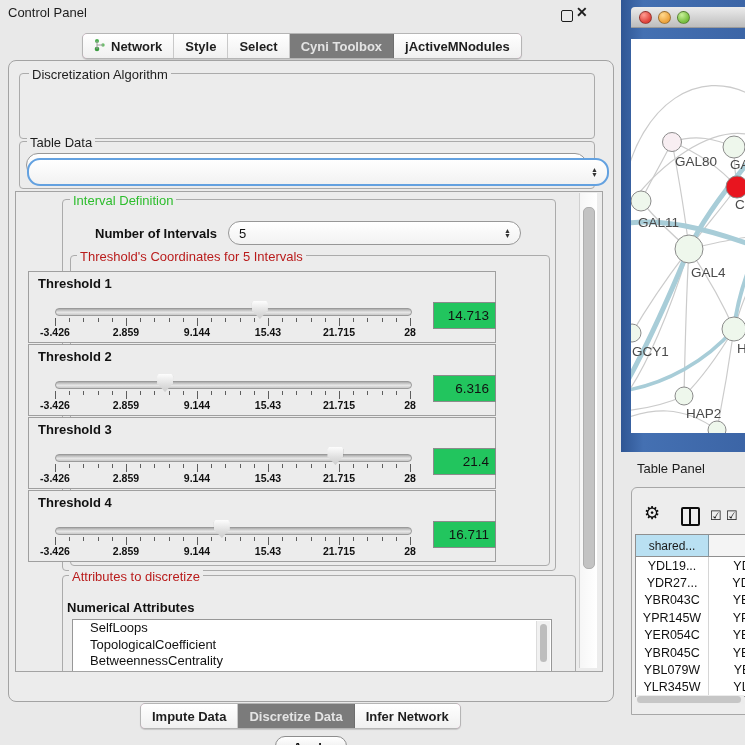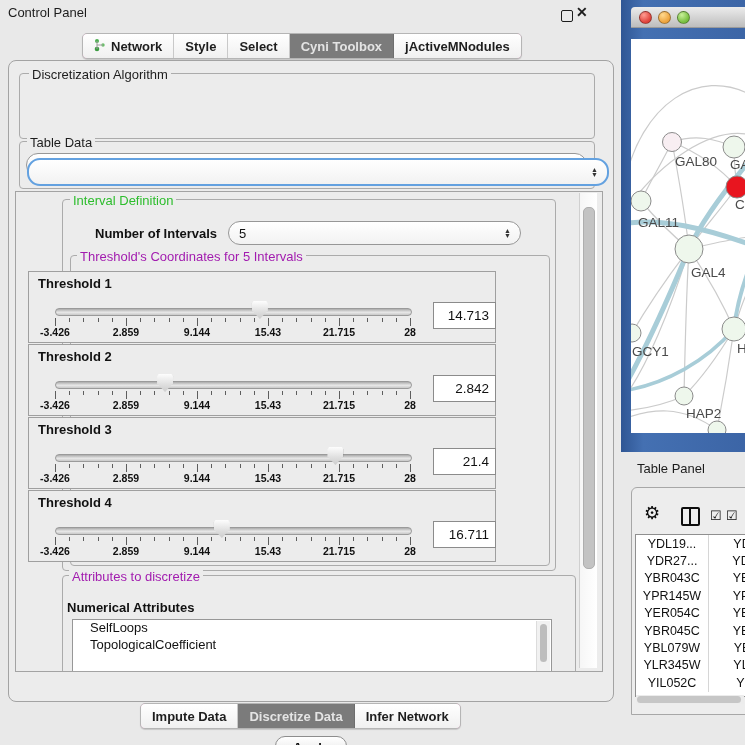--- a/index.html
+++ b/index.html
@@ -22,40 +22,40 @@
   .tab{display:flex;align-items:center;gap:5px;padding:0 11px;font-size:13px;font-weight:bold;color:#1d1d1d;background:linear-gradient(180deg,#ffffff,#f0f0f0);border-right:1px solid #c9c9c9;cursor:default;white-space:nowrap;}
   .tab:last-child{border-right:none;}
   .tab.sel{background:#7b7b7b;color:#e4e4e4;border-right-color:#6e6e6e;}
   #top-tabs{left:82px;top:33px;}
   #bottom-tabs{left:140px;top:703px;}
 
   
   #main-panel{left:8px;top:60px;width:604px;height:640px;background:#ececec;border:1px solid #a3a3a3;border-radius:8px;}
   .groupbox{position:absolute;border:1px solid #ababab;border-radius:4px;}
   .grouptitle{position:absolute;font-size:13px;background:#ececec;padding:0 3px;white-space:nowrap;}
-  .t-black{color:#1d1d1d;} .t-green{color:#2dbd2d;} .t-blue{color:#a21caf;}
+  .t-black{color:#1d1d1d;} .t-green{color:#2dbd2d;} .t-blue{color:#b91c1c;}
 
   .combo{position:absolute;background:linear-gradient(180deg,#ffffff,#f2f2f2);border:1px solid #979797;border-radius:12px;font-size:13px;color:#111;display:flex;align-items:center;padding:0 10px;}
   .combo .stepper{position:absolute;right:9px;top:0;bottom:0;display:flex;flex-direction:column;justify-content:center;line-height:5px;font-size:7px;color:#333;}
   #algo-combo{left:18px;top:97px;width:558px;height:24px;border:2px solid #63a1e0;border-radius:13px;z-index:4;}
 
   
   #inner-panel{left:6px;top:130px;width:586px;height:479px;border:1px solid #a3a3a3;background:#ececec;overflow:hidden;}
   #inner-scrollbar{left:570px;top:132px;width:17px;height:475px;background:linear-gradient(90deg,#f6f6f6,#ffffff);border-left:1px solid #d0d0d0;}
   #inner-thumb{position:absolute;left:3px;width:10px;border-radius:5px;background:#c3c3c3;border:1px solid #aeaeae;}
 
   
   .thr-box{position:absolute;left:12px;width:466px;height:70px;border:1px solid #9f9f9f;background:#ececec;}
   .thr-label{position:absolute;left:9px;top:4px;font-size:13px;font-weight:bold;color:#111;}
   .thr-track{position:absolute;left:26px;top:36px;width:355px;height:6px;border:1px solid #9a9a9a;border-radius:4px;background:linear-gradient(180deg,#ababab,#e8e8e8 55%,#c8c8c8);}
   .thr-thumb{position:absolute;top:29px;width:16px;height:18px;background:linear-gradient(180deg,#fdfdfd,#dedede 60%,#cccccc);clip-path:polygon(10% 0,90% 0,100% 14%,100% 52%,50% 100%,0 52%,0 14%);filter:drop-shadow(0 0 1px #6f6f6f);}
   .tickwrap{position:absolute;left:26px;top:46px;width:355px;height:10px;}
   .tick{position:absolute;top:0;width:1px;background:#5d5d5d;}
   .thr-ticklabel{position:absolute;top:54px;font-size:10.5px;font-weight:bold;color:#111;transform:translateX(-50%);white-space:nowrap;}
-  .thr-value{position:absolute;left:404px;top:30px;width:55px;height:25px;background:#ffffff;border:1px solid #8b8b8b;font-size:13.5px;color:#111;text-align:right;line-height:25px;padding-right:6px;box-sizing:content-box;}
+  .thr-value{position:absolute;left:404px;top:30px;width:55px;height:25px;background:#22c55e;border:1px solid #8b8b8b;font-size:13.5px;color:#111;text-align:right;line-height:25px;padding-right:6px;box-sizing:content-box;}
 
   
   #attr-list{position:absolute;background:#fff;border:1px solid #979797;overflow:hidden;}
   .attr-item{font-size:13px;color:#111;padding-left:17px;line-height:16.5px;white-space:nowrap;}
   .vscroll{position:absolute;top:1px;bottom:1px;width:13px;background:#f1f1f1;border-left:1px solid #dcdcdc;}
   .vscroll .th{position:absolute;left:3px;width:7px;border-radius:4px;background:#bdbdbd;}
 
   
   #apply-btn{left:266px;top:675px;width:70px;height:21px;background:linear-gradient(180deg,#ffffff,#e2e2e2);border:1px solid #8d8d8d;border-radius:10px;font-size:13px;font-weight:bold;color:#111;text-align:center;line-height:21px;}
 
@@ -223,21 +223,21 @@
               <div class="tick" style="left: 326.6px; height: 4px;"></div>
               <div class="tick" style="left: 340.8px; height: 4px;"></div>
               <div class="tick" style="left: 355px; height: 8px;"></div>
             </div>
             <div class="thr-ticklabel" style="left: 26px;">-3.426</div>
             <div class="thr-ticklabel" style="left: 97px;">2.859</div>
             <div class="thr-ticklabel" style="left: 168px;">9.144</div>
             <div class="thr-ticklabel" style="left: 239px;">15.43</div>
             <div class="thr-ticklabel" style="left: 310px;">21.715</div>
             <div class="thr-ticklabel" style="left: 381px;">28</div>
-            <div class="thr-value">2.842</div>
+            <div class="thr-value">6.316</div>
           </div>
           <div class="thr-box" style="top: 225px;">
             <div class="thr-label">Threshold 3</div>
             <div class="thr-track"></div>
             <div class="thr-thumb" style="left: 298.444px;"></div>
             <div class="tickwrap">
               <div class="tick" style="left: 0px; height: 8px;"></div>
               <div class="tick" style="left: 14.2px; height: 4px;"></div>
               <div class="tick" style="left: 28.4px; height: 4px;"></div>
               <div class="tick" style="left: 42.6px; height: 4px;"></div>
@@ -314,20 +314,21 @@
           </div>
         </div>
 
       <div class="groupbox" style="left:46px;top:383px;width:512px;height:110px;"></div>
       <div class="grouptitle t-blue" style="left:53px;top:377px;">Attributes to discretize</div>
       <div class="abs" style="left:51px;top:408px;font-size:13px;font-weight:bold;color:#111;">Numerical Attributes</div>
       <div id="attr-list" style="left:56px;top:427px;width:478px;height:52px;">
 
       <div class="attr-item">SelfLoops</div>
           <div class="attr-item">TopologicalCoefficient</div>
+          <div class="attr-item">BetweennessCentrality</div>
           <div class="vscroll" style="right:1px;">
             <div class="th" style="top:3px;height:38px;"></div>
           </div>
         </div>
     </div>
 
     <div id="inner-scrollbar" class="abs">
       <div id="inner-thumb" style="top:14px;height:360px;"></div>
     </div>
 
@@ -400,20 +401,24 @@
     </svg>
 </div>
 
 <div id="tp-title" class="abs">Table Panel</div>
 <div id="tp-panel" class="abs"></div>
 <div id="gear-icon" class="abs">⚙</div>
 <div id="split-icon" class="abs"></div>
 <div class="abs chk-icon" style="left:710px;">☑</div>
 <div class="abs chk-icon" style="left:726px;">☑</div>
 <div id="tp-table" class="abs">
+  <div class="tp-hrow" id="tp-head">
+      <div class="tp-hcell" style="width: 72px; background: rgb(185, 224, 242); border-right: 1px solid rgb(127, 154, 168);">shared...</div>
+      <div class="tp-hcell" style="width: 80px; background: rgb(244, 244, 244);">n</div>
+    </div>
   <div id="tp-body">
       <div class="tp-row">
         <div class="tp-cell" style="width: 72px; border-right: 1px solid rgb(214, 214, 214);">YDL19...</div>
         <div class="tp-cell" style="width: 80px;">YDL1</div>
       </div>
       <div class="tp-row">
         <div class="tp-cell" style="width: 72px; border-right: 1px solid rgb(214, 214, 214);">YDR27...</div>
         <div class="tp-cell" style="width: 80px;">YDR2</div>
       </div>
       <div class="tp-row">

